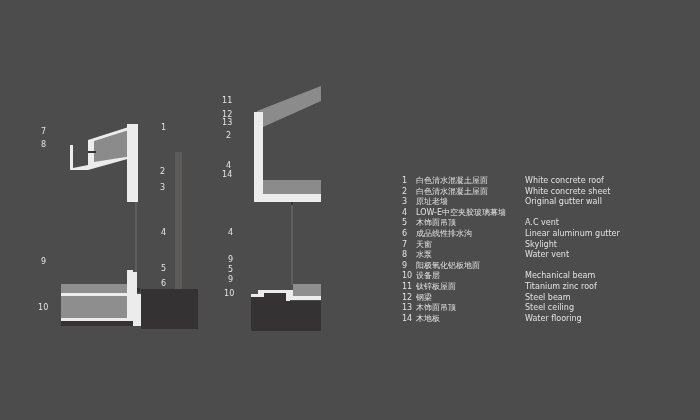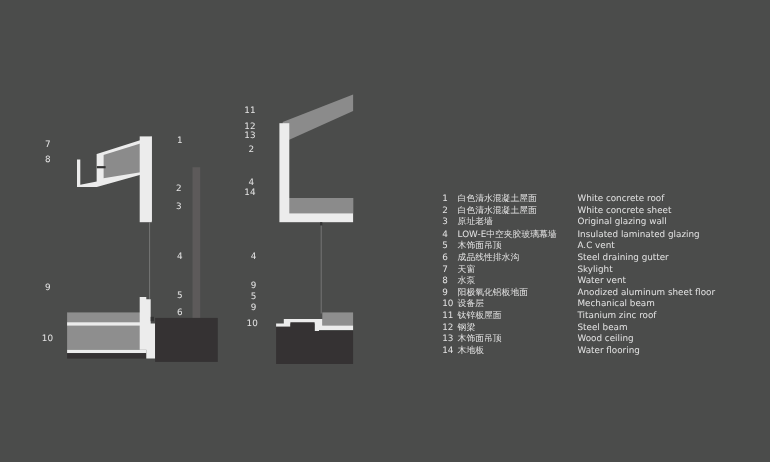--- a/index.html
+++ b/index.html
@@ -108,70 +108,68 @@
       <span class="legend-en">White concrete roof</span>
     </div>
   <div class="legend-row">
       <span class="legend-num">2</span>
       <span class="legend-zh">白色清水混凝土屋面</span>
       <span class="legend-en">White concrete sheet</span>
     </div>
   <div class="legend-row">
       <span class="legend-num">3</span>
       <span class="legend-zh">原址老墙</span>
-      <span class="legend-en">Original glazing wall</span>
+      <span class="legend-en">Original gutter wall</span>
     </div>
   <div class="legend-row">
       <span class="legend-num">4</span>
       <span class="legend-zh">LOW-E中空夹胶玻璃幕墙</span>
-      <span class="legend-en">Insulated  laminated  glazing</span>
     </div>
   <div class="legend-row">
       <span class="legend-num">5</span>
       <span class="legend-zh">木饰面吊顶</span>
       <span class="legend-en">A.C vent</span>
     </div>
   <div class="legend-row">
       <span class="legend-num">6</span>
       <span class="legend-zh">成品线性排水沟</span>
-      <span class="legend-en">Steel draining  gutter</span>
+      <span class="legend-en">Linear aluminum  gutter</span>
     </div>
   <div class="legend-row">
       <span class="legend-num">7</span>
       <span class="legend-zh">天窗</span>
       <span class="legend-en">Skylight</span>
     </div>
   <div class="legend-row">
       <span class="legend-num">8</span>
       <span class="legend-zh">水泵</span>
       <span class="legend-en">Water vent</span>
     </div>
   <div class="legend-row">
       <span class="legend-num">9</span>
       <span class="legend-zh">阳极氧化铝板地面</span>
-      <span class="legend-en">Anodized aluminum sheet floor</span>
     </div>
   <div class="legend-row">
       <span class="legend-num">10</span>
       <span class="legend-zh">设备层</span>
       <span class="legend-en">Mechanical beam</span>
     </div>
   <div class="legend-row">
       <span class="legend-num">11</span>
       <span class="legend-zh">钛锌板屋面</span>
       <span class="legend-en">Titanium zinc roof</span>
     </div>
   <div class="legend-row">
       <span class="legend-num">12</span>
       <span class="legend-zh">钢梁</span>
       <span class="legend-en">Steel beam</span>
     </div>
   <div class="legend-row">
       <span class="legend-num">13</span>
       <span class="legend-zh">木饰面吊顶</span>
-      <span class="legend-en">Wood ceiling</span>
+      <span class="legend-en">Steel ceiling</span>
     </div>
   <div class="legend-row">
       <span class="legend-num">14</span>
       <span class="legend-zh">木地板</span>
       <span class="legend-en">Water flooring</span>
     </div>
 </div>
 
 </body></html>

